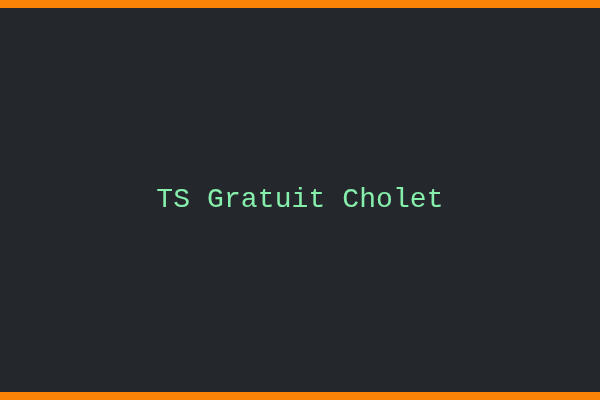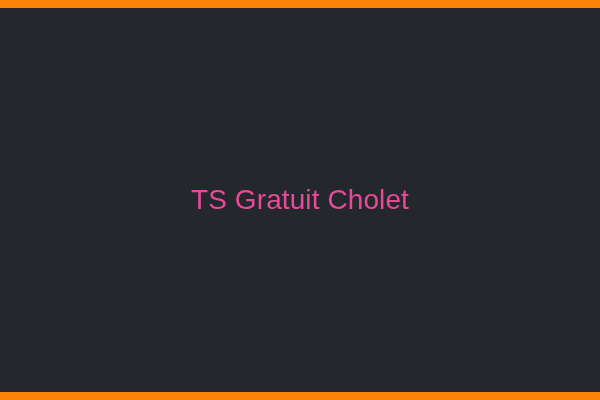--- a/index.html
+++ b/index.html
@@ -71,18 +71,18 @@
   }
 </style>
 </head>
 <body>
 
 <div class="placeholder-card" style="background: rgb(36, 40, 44);">
 
   <div class="accent-bar top" style="background: rgb(249, 131, 7);"></div>
 
   <div class="card-body">
-    <span class="placeholder-title" style="color: #ec4899;">TS Gratuit Cholet</span>
+    <span class="placeholder-title" style="color: #86efac; font-family: Liberation Mono, monospace;">TS Gratuit Cholet</span>
   </div>
 
   <div class="accent-bar bottom" style="background: rgb(249, 131, 7);"></div>
 
 </div>
 
 </body></html>

